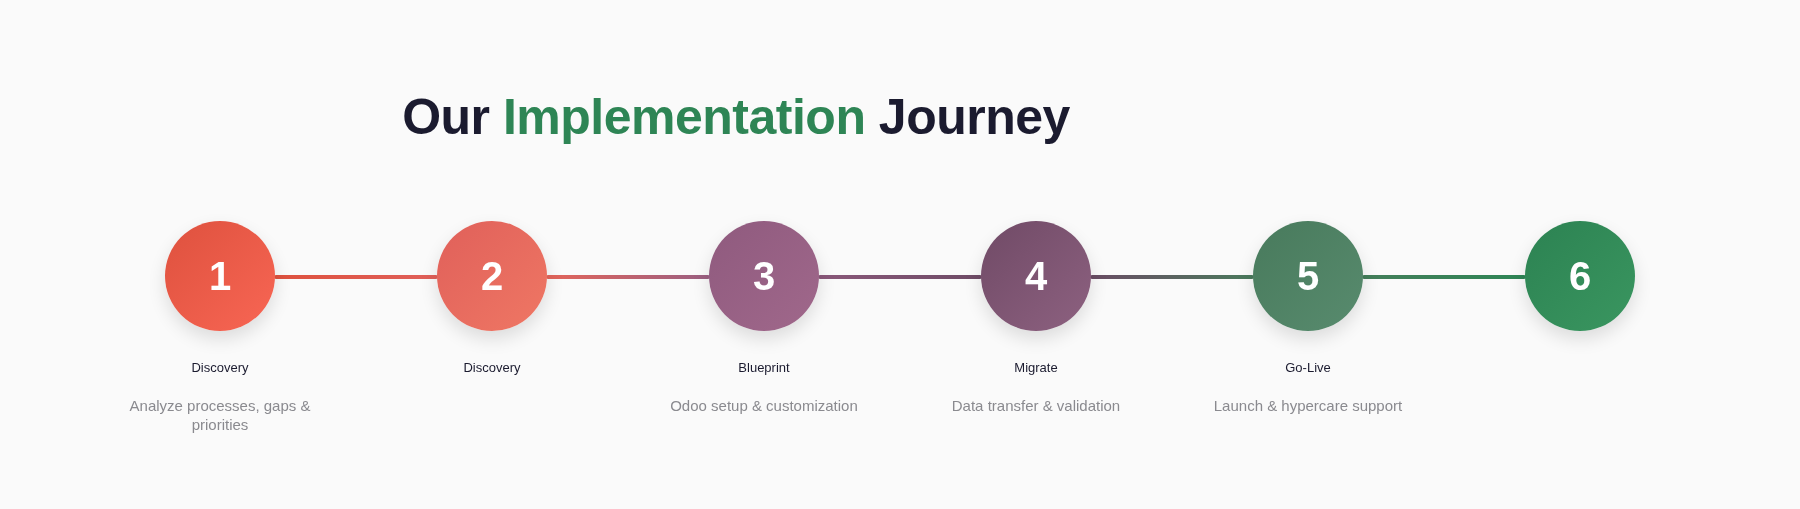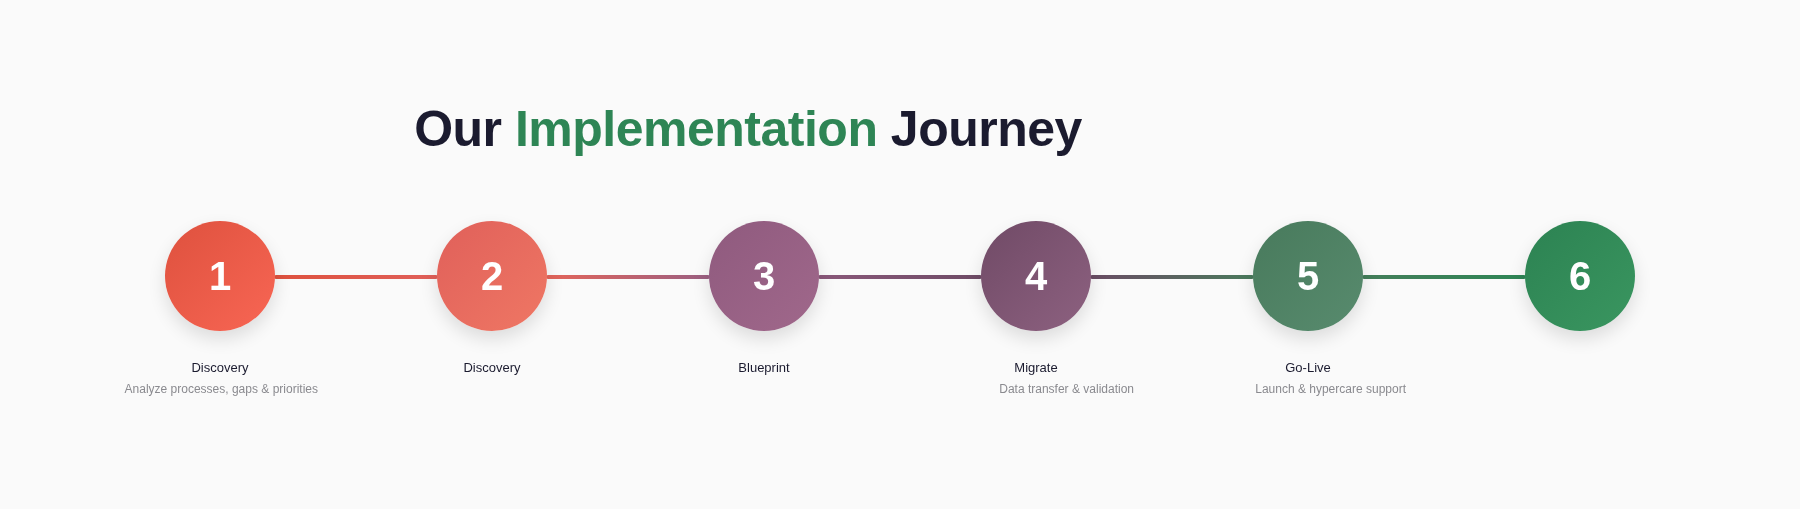--- a/index.html
+++ b/index.html
@@ -18,21 +18,21 @@
       position: absolute;
       top: 84px;
       left: 0;
       width: 1472px;
       text-align: center;
       font-size: 50px;
       font-weight: 700;
       letter-spacing: -0.5px;
       color: #1b1b2f;
       line-height: 66px;
-      margin: 12px;
+      margin: 0;
     }
     .title .accent { color: #2e8555; }
     .timeline {
       position: absolute;
       top: 0;
       left: 0;
       width: 1800px;
       height: 509px;
     }
     .connector {
@@ -64,26 +64,25 @@
       z-index: 2;
     }
     .step-title {
       margin-top: 25px;
       font-size: 13px;
       font-weight: 400;
       color: #1b1b2f;
       line-height: 24px;
     }
     .step-desc {
-      margin-top: 0;
-      font-size: 12px;
+      margin-top: 16px;
+      font-size: 15px;
       color: #8a8a8f;
       line-height: 19px;
       padding: 0 12px;
-      text-align: right;
     }
   </style>
 </head>
 <body>
 
 <h1 class="title"><span>Our</span> <span class="accent">Implementation</span> <span>Journey</span></h1>
 
 <div class="timeline">
   <div class="connector" style="left: 274px; width: 164px; background: linear-gradient(90deg, rgb(222, 81, 62), rgb(224, 96, 90));"></div>
   <div class="connector" style="left: 546px; width: 164px; background: linear-gradient(90deg, rgb(228, 101, 90), rgb(154, 95, 130));"></div>
@@ -98,20 +97,21 @@
   </div>
 
   <div class="step" style="left:492px;">
     <div class="circle" style="background: linear-gradient(135deg, rgb(224, 96, 90), rgb(239, 119, 100));">2</div>
     <div class="step-title">Discovery</div>
   </div>
 
   <div class="step" style="left:764px;">
     <div class="circle" style="background: linear-gradient(135deg, rgb(143, 90, 126), rgb(160, 104, 139));">3</div>
     <div class="step-title">Blueprint</div>
+    <div class="step-desc">Odoo setup &amp; customization</div>
   </div>
 
   <div class="step" style="left:1036px;">
     <div class="circle" style="background: linear-gradient(135deg, rgb(112, 74, 102), rgb(141, 97, 128));">4</div>
     <div class="step-title">Migrate</div>
     <div class="step-desc">Data transfer &amp; validation</div>
   </div>
 
   <div class="step" style="left:1308px;">
     <div class="circle" style="background: linear-gradient(135deg, rgb(72, 122, 92), rgb(88, 139, 110));">5</div>

